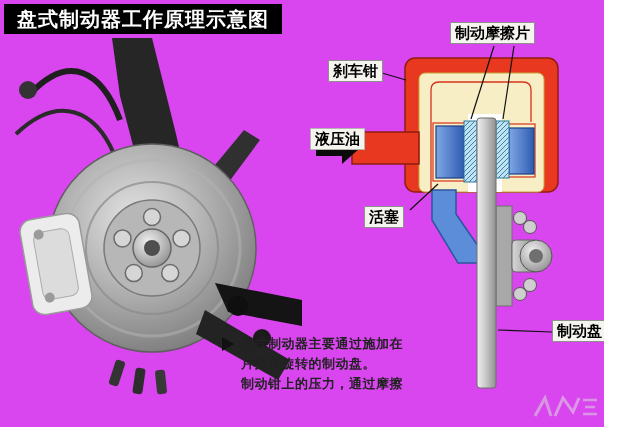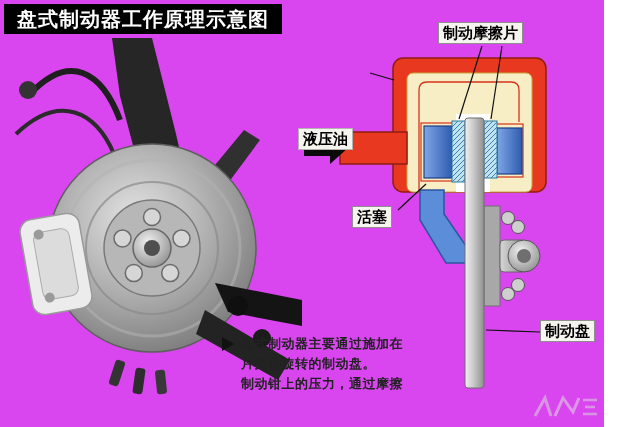--- a/index.html
+++ b/index.html
@@ -7,21 +7,21 @@
   .stage {
     position:relative; width:604px; height:427px; background:#d946ef; overflow:hidden;
     font-family:"Liberation Sans","DejaVu Sans",sans-serif;
   }
   .title-box {
     position:absolute; left:4px; top:4px; background:#000000; color:#ffffff;
     font-size:20px; font-weight:bold; padding:3px 13px; letter-spacing:1px; line-height:24px;
     white-space:nowrap;
   }
   .photo { position:absolute; left:0; top:38px; width:310px; height:382px; }
-  .schematic { position:absolute; left:286px; top:18px; width:342px; height:400px; }
+  .schematic { position:absolute; left:298px; top:18px; width:342px; height:400px; }
   .schematic svg { position:absolute; left:0; top:0; }
   .lbl {
     position:absolute; font-size:15px; font-weight:bold; color:#000;
     background:#f5f4ee; border:1px solid #8f8f8f; padding:0 4px; line-height:20px;
     white-space:nowrap; z-index:3;
   }
   .lbl.noborder { border-color:#b5b5b0;margin-left:12px; }
   .caption { position:absolute; left:222px; top:334px; width:190px; display:flex; gap:7px; }
   .caption .tri {
     width:0; height:0; border-left:12px solid #111;
@@ -164,20 +164,21 @@
       <g stroke="#111" stroke-width="1.2">
         <line x1="196" y1="28" x2="173" y2="101"></line>
         <line x1="216" y1="28" x2="205" y2="101"></line>
         <line x1="84" y1="55" x2="108" y2="62"></line>
         <line x1="112" y1="192" x2="140" y2="166"></line>
         <line x1="254" y1="314" x2="200" y2="312"></line>
       </g>
     </svg>
 
     <div class="lbl" style="left:152px; top:4px;">制动摩擦片</div>
+    <div class="lbl" style="left:30px; top:42px;">刹车钳</div>
     <div class="lbl noborder" style="left:0px; top:110px;">液压油</div>
     <div class="lbl" style="left:66px; top:188px;">活塞</div>
     <div class="lbl" style="left:254px; top:302px;">制动盘</div>
   </div>
 
   <div class="caption">
     <span class="tri"></span>
     <div class="caption-lines">
       <div>盘式制动器主要通过施加在</div>
       <div>片夹住旋转的制动盘。</div>

